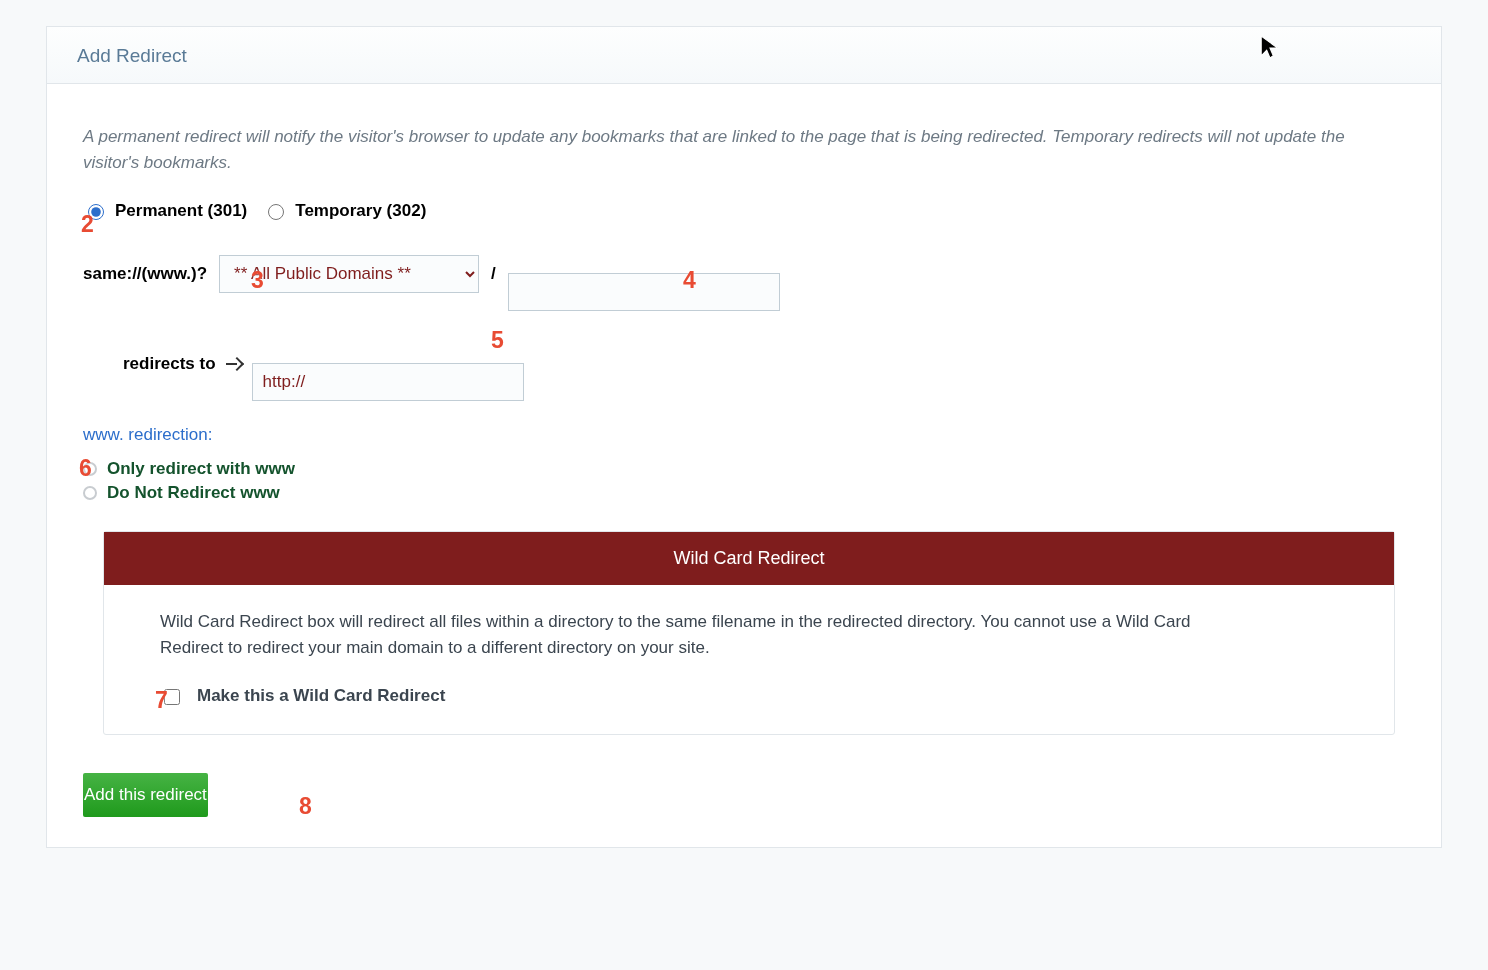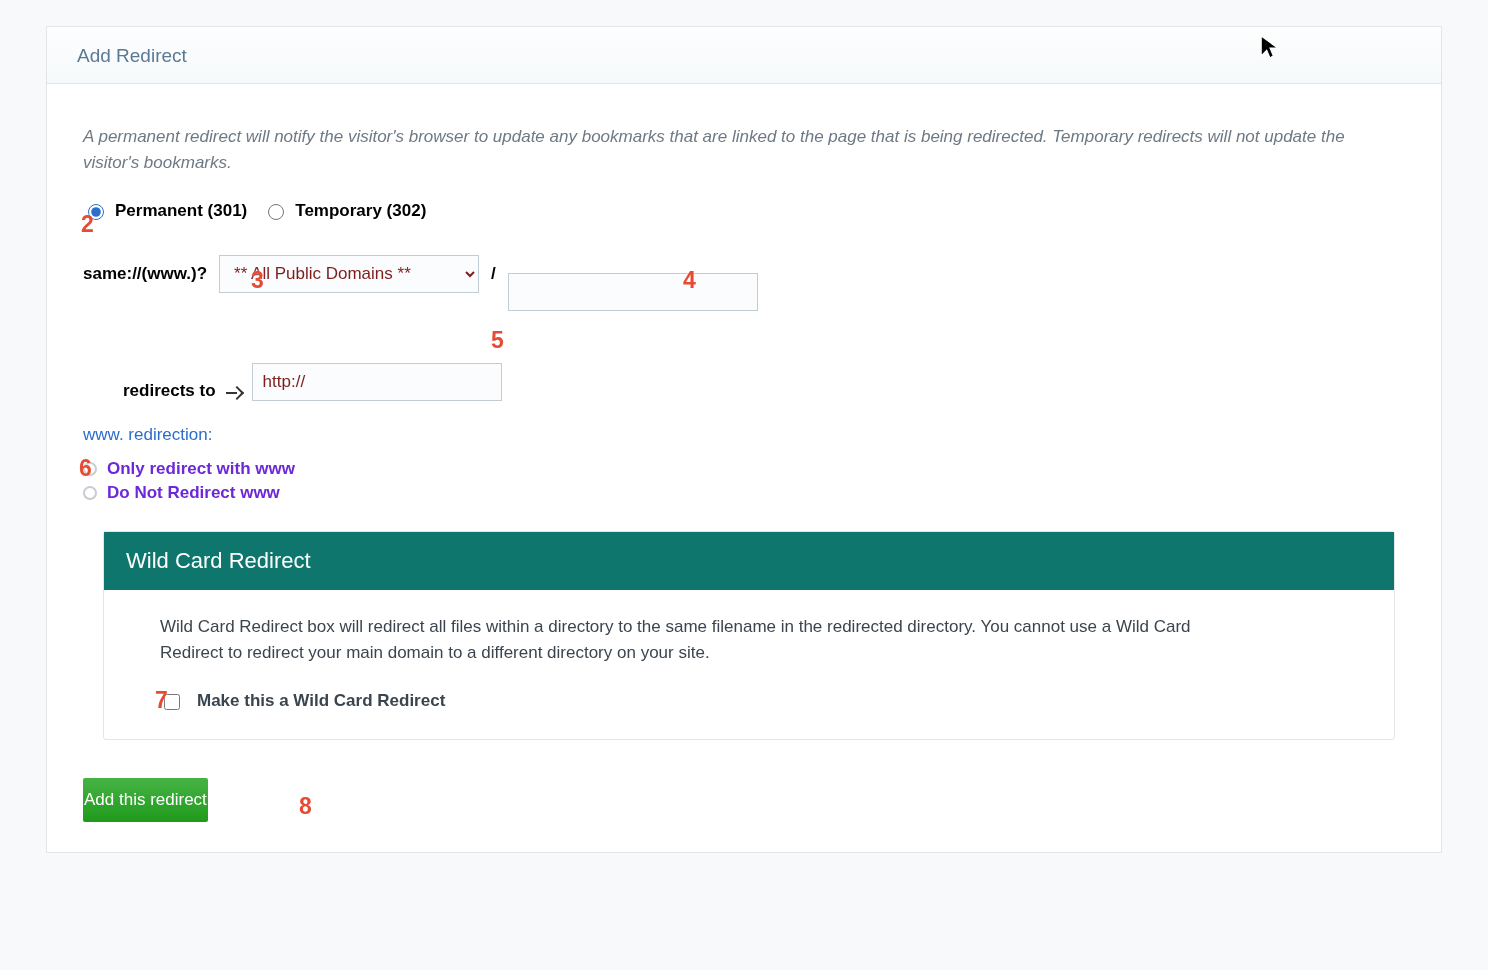--- a/index.html
+++ b/index.html
@@ -58,34 +58,34 @@
     content: "";
     position: absolute;
     top: 2px; left: 2px;
     width: 6px; height: 6px;
     background: #c8ccd0;
     border-radius: 50%;
   }
   .www-opts { margin-left: 0; }
   .www-opts .opt {
     display: flex; align-items: center; gap: 10px;
-    color: #6d28d9; font-weight: 700;
+    color: #14532d; font-weight: 700;
     margin: 4px 0;
     font-size: 17px;
   }
   select, input[type="text"] {
     font-size: 17px;
     padding: 6px 10px;
     border: 1px solid #c1cdd5;
     background: #fafcfd;
     height: 38px;
     color: #7f1d1d;
   }
   select { min-width: 260px; }
-  .input-wide { width: 250px; margin-top: 36px; }
+  .input-wide { width: 272px; margin-top: 36px; }
   .arrow-right-icon {
     display:inline-block;
     width: 16px; height: 16px;
     position: relative;
   }
   .arrow-right-icon::before {
     content: "";
     position: absolute;
     top: 7px; left: 0;
     width: 11px; height: 2px;
@@ -104,24 +104,25 @@
     color: #2c6ecb;
     font-size: 17px;
     margin: 24px 0 14px 0;
   }
   .panel {
     margin: 28px 10px 10px 20px;
     border: 1px solid #e1e6ea;
     border-radius: 3px;
   }
   .panel-head {
-    background: #0f766e;
+    background: #7f1d1d;
     color: #fff;
     padding: 16px 22px;
-    font-size: 22px;
+    font-size: 18px;
+    text-align: center;
   }
   .panel-body {
     padding: 24px 30px 24px 56px;
     color: #3b454f;
     font-size: 17px;
     line-height: 1.55;
   }
   .panel-body .desc { max-width: 1050px; }
   .chk-row {
     display: flex; align-items: center; gap: 14px;
@@ -195,21 +196,21 @@
     <div class="row">
       <span class="label-bold">same://(www.)?</span>
       <select>
         <option>** All Public Domains **</option>
       </select>
       <span class="label-bold">/</span>
       <input type="text" class="input-wide" value="" style="">
     </div>
 
     
-    <div class="row" style="margin-left:40px;gap:10px;align-items:flex-end;">
+    <div class="row" style="margin-left:40px;gap:10px;">
       <span class="label-bold">redirects to</span>
       <span class="arrow-right-icon"></span>
       <input type="text" class="input-wide" value="http://" style="">
     </div>
 
     
     <div class="www-heading">www. redirection:</div>
 
     <div class="www-opts">
       <div class="opt">

